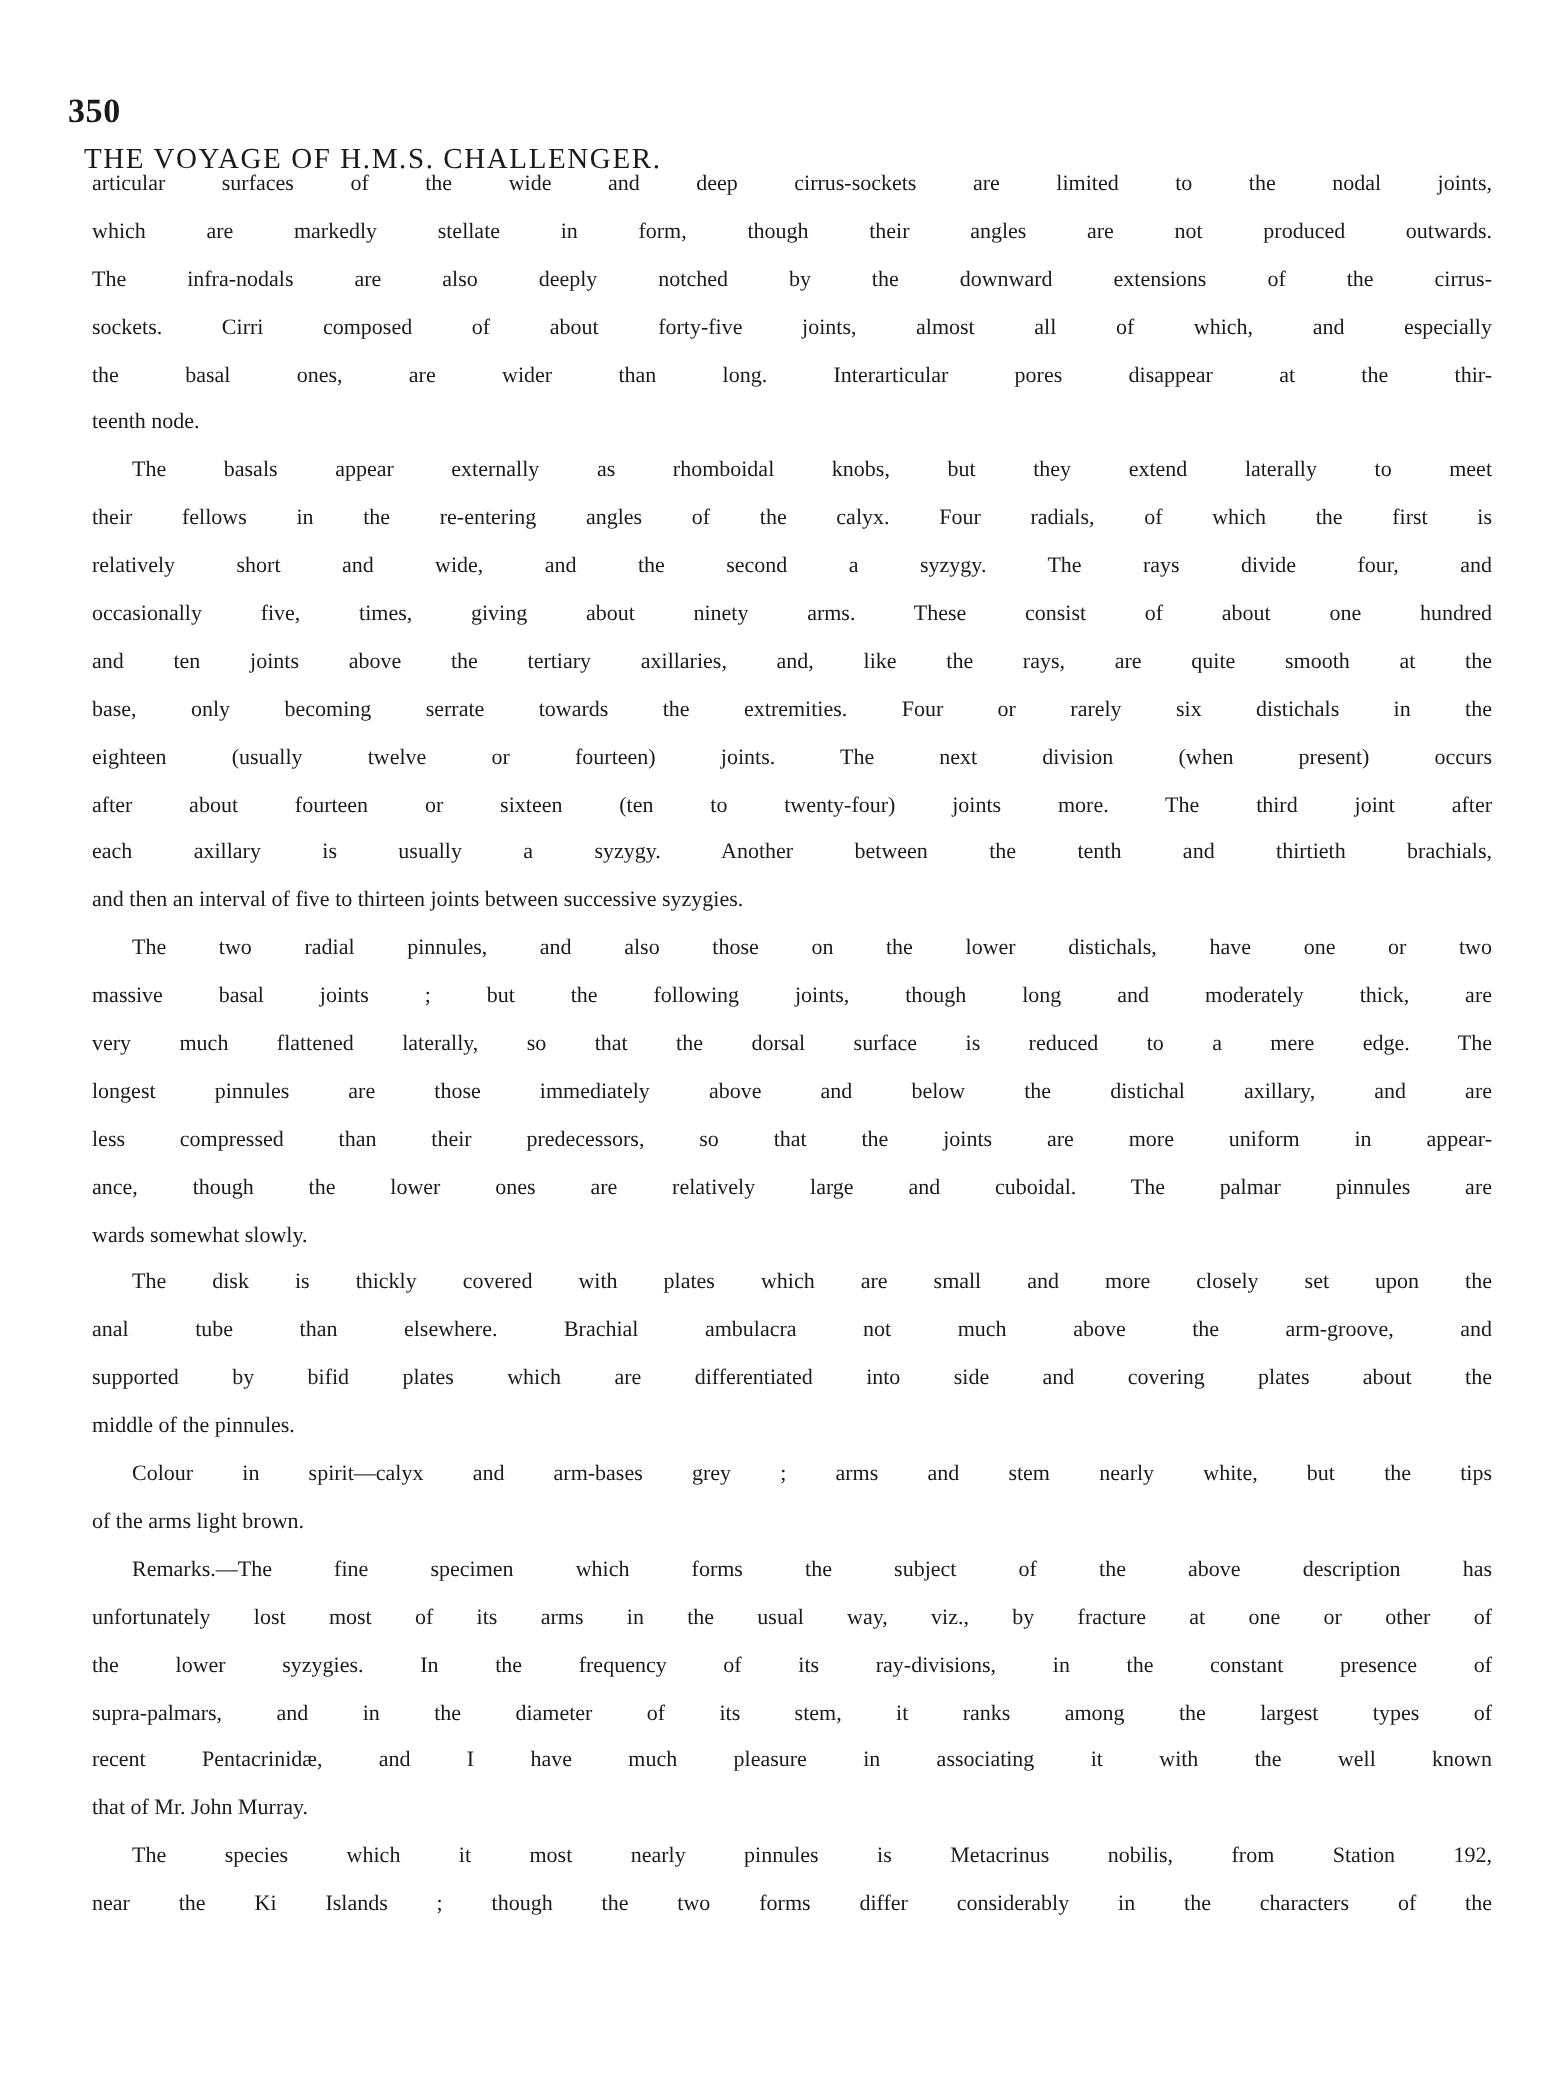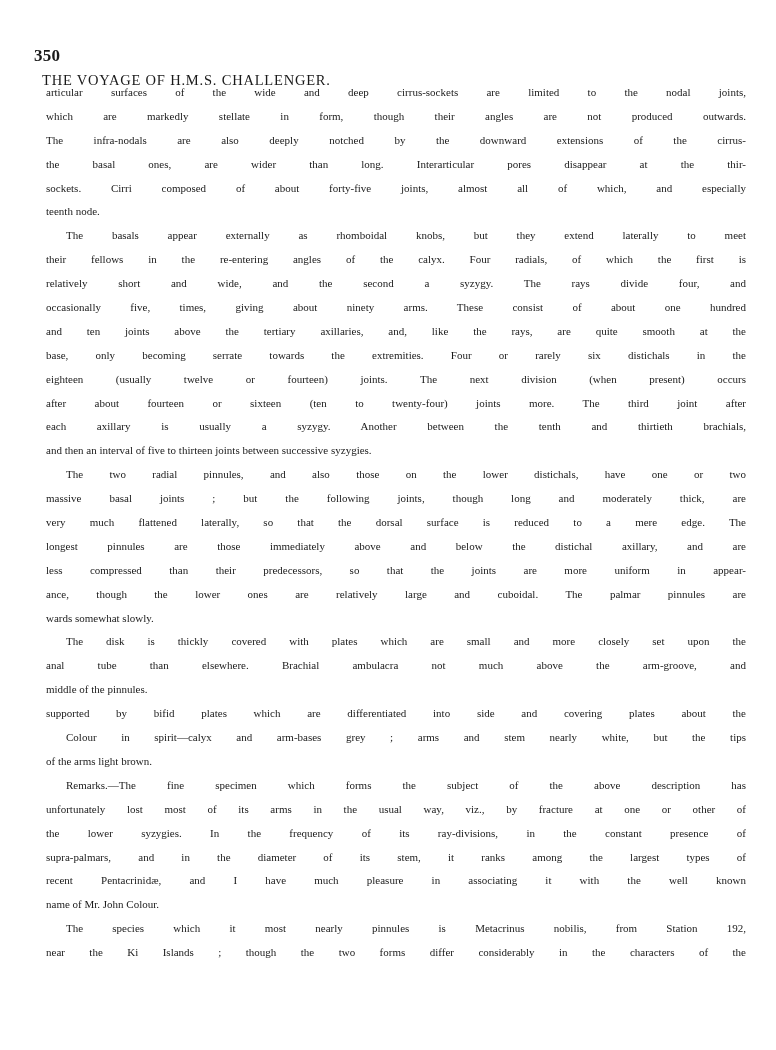--- a/index.html
+++ b/index.html
@@ -74,22 +74,22 @@
   <span class="page-number">350</span>
   <span class="running-title">THE VOYAGE OF H.M.S. CHALLENGER.</span>
 </div>
 
 <div class="body-text">
 
   <p>
     <span class="line">articular surfaces of the wide and deep cirrus-sockets are limited to the nodal joints,</span>
     <span class="line">which are markedly stellate in form, though their angles are not produced outwards.</span>
     <span class="line">The infra-nodals are also deeply notched by the downward extensions of the cirrus-</span>
+    <span class="line">sockets.  Cirri composed of about forty-five joints, almost all of which, and especially</span>
     <span class="line">the basal ones, are wider than long.  Interarticular pores disappear at the thir-</span>
-    <span class="line">sockets.  Cirri composed of about forty-five joints, almost all of which, and especially</span>
     <span class="line last">teenth node.</span>
   </p>
 
   <p>
     <span class="line" style="padding-left:20px">The basals appear externally as rhomboidal knobs, but they extend laterally to meet</span>
     <span class="line">their fellows in the re-entering angles of the calyx.  Four radials, of which the first is</span>
     <span class="line">relatively short and wide, and the second a syzygy.  The rays divide four, and</span>
     <span class="line">occasionally five, times, giving about ninety arms.  These consist of about one hundred</span>
     <span class="line">and ten joints above the tertiary axillaries, and, like the rays, are quite smooth at the</span>
     <span class="line">base, only becoming serrate towards the extremities.  Four or rarely six distichals in the</span>
@@ -105,36 +105,36 @@
     <span class="line">very much flattened laterally, so that the dorsal surface is reduced to a mere edge.  The</span>
     <span class="line">longest pinnules are those immediately above and below the distichal axillary, and are</span>
     <span class="line">less compressed than their predecessors, so that the joints are more uniform in appear-</span>
     <span class="line">ance, though the lower ones are relatively large and cuboidal.  The palmar pinnules are</span>
     <span class="line last">wards somewhat slowly.</span>
   </p>
 
   <p>
     <span class="line" style="padding-left:20px">The disk is thickly covered with plates which are small and more closely set upon the</span>
     <span class="line">anal tube than elsewhere.  Brachial ambulacra not much above the arm-groove, and</span>
+    <span class="line">supported by bifid plates which are differentiated into side and covering plates about the</span>
     <span class="line last">middle of the pinnules.</span>
-    <span class="line">supported by bifid plates which are differentiated into side and covering plates about the</span>
   </p>
 
   <p>
     <span class="line" style="padding-left:20px">Colour in spirit—calyx and arm-bases grey ; arms and stem nearly white, but the tips</span>
     <span class="line last">of the arms light brown.</span>
   </p>
 
   <p>
     <span class="line" style="padding-left:20px"><span class="ital">Remarks.</span><span>—The fine specimen which forms the subject of the above description has</span></span>
     <span class="line">unfortunately lost most of its arms in the usual way, viz., by fracture at one or other of</span>
     <span class="line">the lower syzygies.  In the frequency of its ray-divisions, in the constant presence of</span>
     <span class="line">supra-palmars, and in the diameter of its stem, it ranks among the largest types of</span>
     <span class="line">recent Pentacrinidæ, and I have much pleasure in associating it with the well known</span>
-    <span class="line last">name of Mr. John Colour.</span>
+    <span class="line last">that of Mr. John Murray.</span>
   </p>
 
   <p>
     <span class="line" style="padding-left:20px"><span>The species which it most nearly pinnules is </span><span class="ital">Metacrinus nobilis</span><span>, from Station 192,</span></span>
     <span class="line">near the Ki Islands ; though the two forms differ considerably in the characters of the</span>
   </p>
 
 </div>
 
 </body></html>

